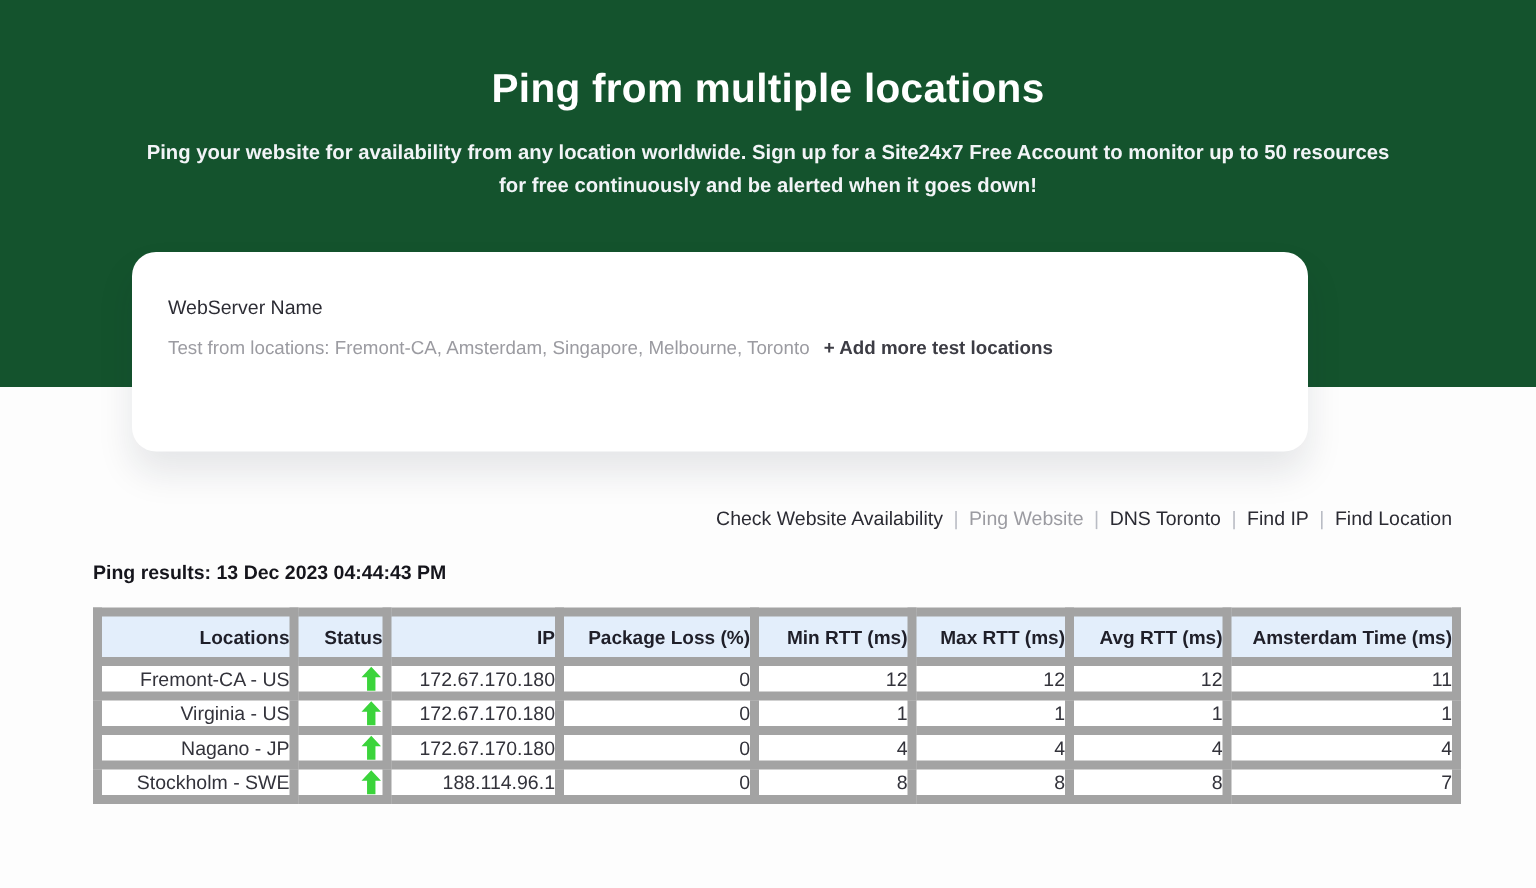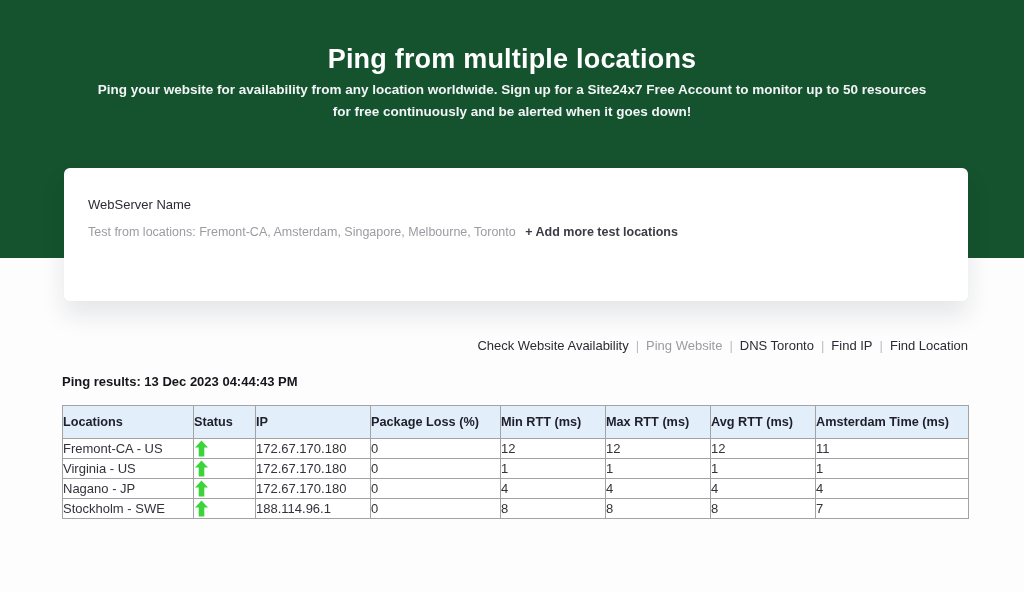--- a/index.html
+++ b/index.html
@@ -16,35 +16,35 @@
   }
   .hero-title {
     padding-top: 44px;
     text-align: center;
     color: #ffffff;
     font-size: 27px;
     font-weight: bold;
     letter-spacing: .2px;
   }
   .hero-sub {
-    margin-top: 4px;
+    margin-top: 16px;
     text-align: center;
     color: #f2f4f7;
     font-size: 13.5px;
     font-weight: 600;
     line-height: 22px;
   }
   
   .card {
     position: relative;
-    margin: -90px 0 0 64px;
-    width: 904px;
+    margin: -90px 0 0 88px;
+    width: 784px;
     height: 133px;
     background: #ffffff;
-    border-radius: 6px;
+    border-radius: 16px;
     box-shadow: 0 14px 24px rgba(20,30,50,.10);
   }
   .card-label {
     padding: 29px 0 0 24px;
     font-size: 13px;
     color: #2c2c34;
   }
   .form-row {
     display: flex;
     align-items: center;
@@ -112,22 +112,22 @@
     font-weight: bold;
     color: #15151c;
   }
   table.ping-table {
     margin: 16px 0 0 62px;
     width: 906px;
     border-collapse: collapse;
     table-layout: fixed;
   }
   .ping-table th, .ping-table td {
-    border: 1px solid #a3a3a3;
-    text-align: left;
+    border: 6px solid #a3a3a3;
+    text-align: right;
     vertical-align: middle;
   }
   .ping-table th {
     height: 33px;
     background: #e3eefb;
     font-size: 12.7px;
     font-weight: 600;
     color: #1f1f29;
   }
   .ping-table td {

